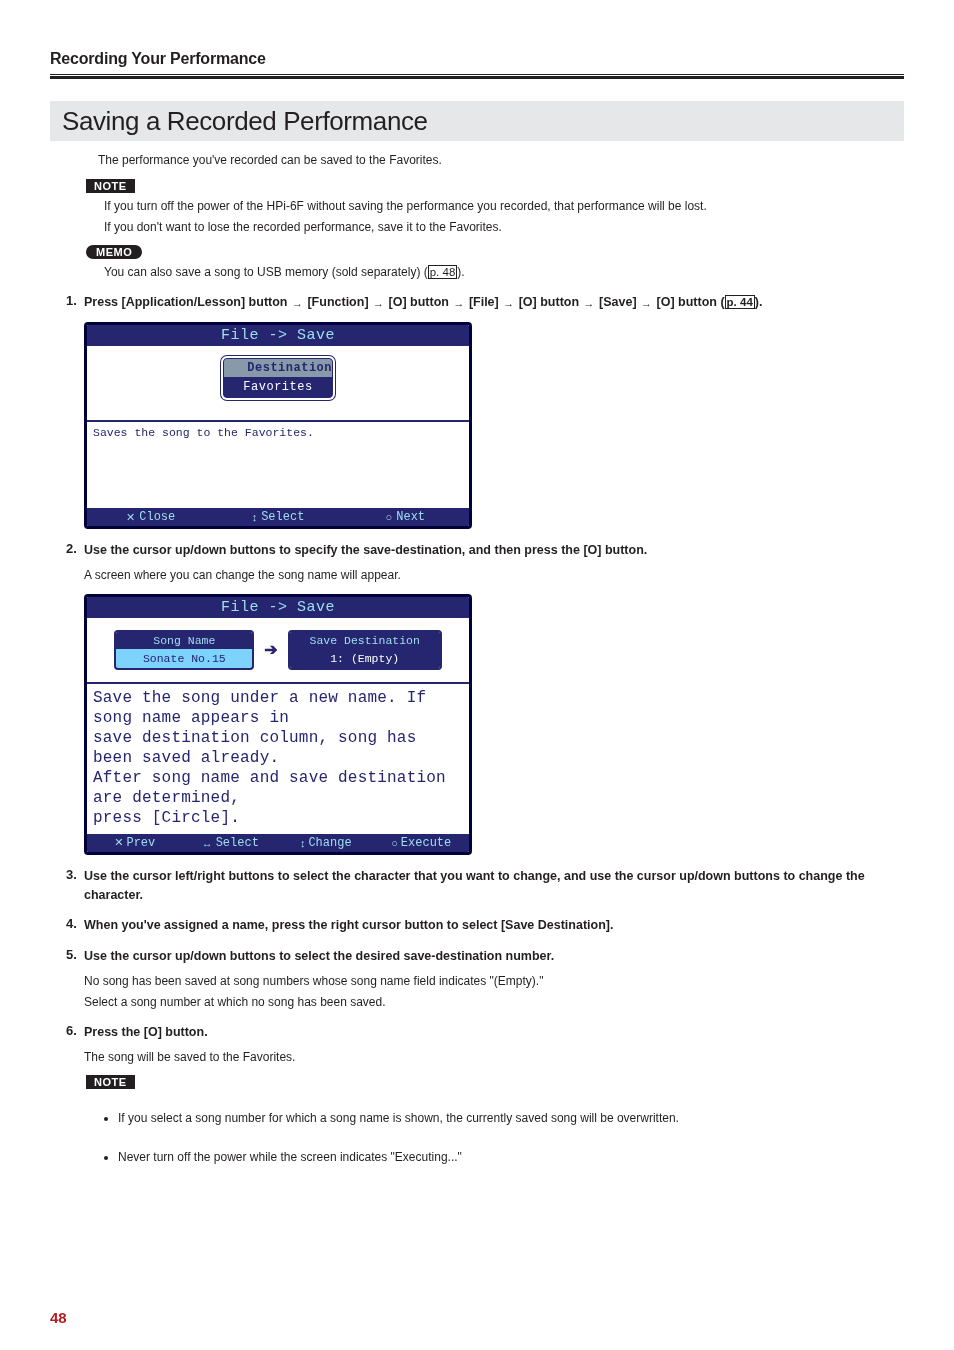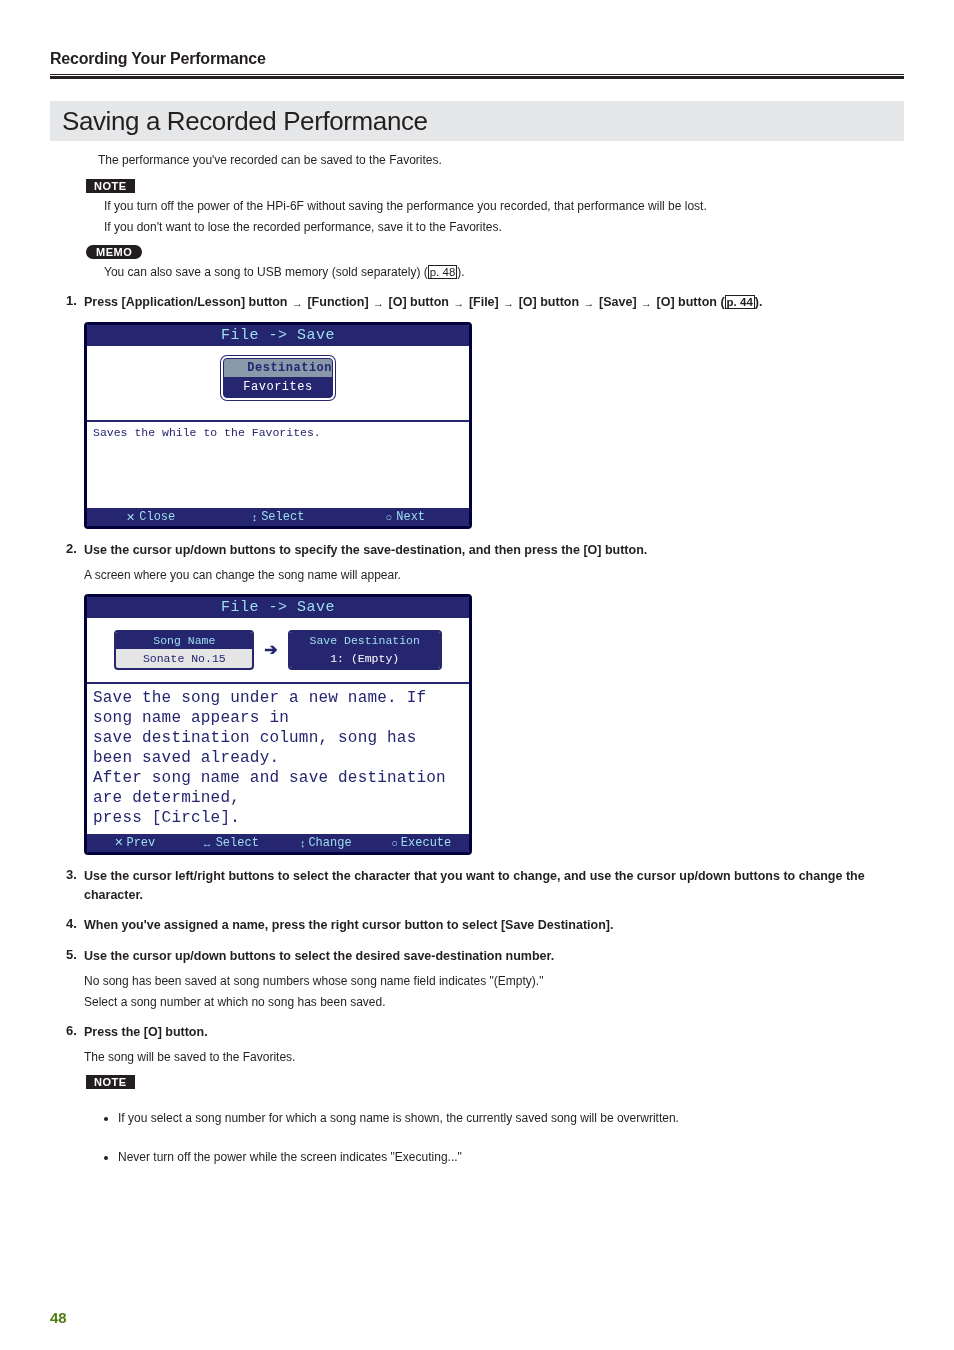--- a/index.html
+++ b/index.html
@@ -156,21 +156,21 @@
     align-items:center;
     justify-content:center;
     gap: 10px;
   }
   .ds-box {
     border: 2px solid #252570;
     border-radius: 4px;
     overflow:hidden;
     text-align:center;
     font-family:"Courier New", monospace;
-    background:#e5e5e5;
+    background:#7dd3fc;
   }
   .ds-box-hd {
     background:#252570;
     color:#9edfee;
     font-size:11.5px;
     padding:2px 8px;
     white-space:nowrap;
   }
   .ds-box-val {
     color:#252570;
@@ -198,21 +198,21 @@
 
   ul.bullets { margin:4px 0 0 0; padding-left: 14px; }
   ul.bullets li { font-size:12px; line-height:1.6; margin:20px 0;}
 
   .page-num {
     position:absolute;
     bottom: 24px;
     left: 50px;
     font-weight:700;
     font-size:15px;
-    color:#4d7c0f;
+    color:#b91c1c;
     text-align:center;
   }
 </style>
 </head>
 <body>
 
 <div class="page">
 
   <div class="breadcrumb">Recording Your Performance</div>
   <div class="thin-rule"></div>
@@ -255,21 +255,21 @@
 
   
   <div class="device-screen">
     <div class="ds-title">File -&gt; Save</div>
     <div class="ds-upper">
       <div class="ds-pill">
         <div class="ds-pill-top">Destination</div>
         <div class="ds-pill-bot">Favorites</div>
       </div>
     </div>
-    <div class="ds-info">Saves the while to the Favorites.</div>
+    <div class="ds-info">Saves the song to the Favorites.</div>
     <div class="ds-footer">
       <div>
           <span class="glyph">✕</span>
           <span>Close</span>
         </div>
       <div>
           <span class="glyph">↕</span>
           <span>Select</span>
         </div>
       <div>

